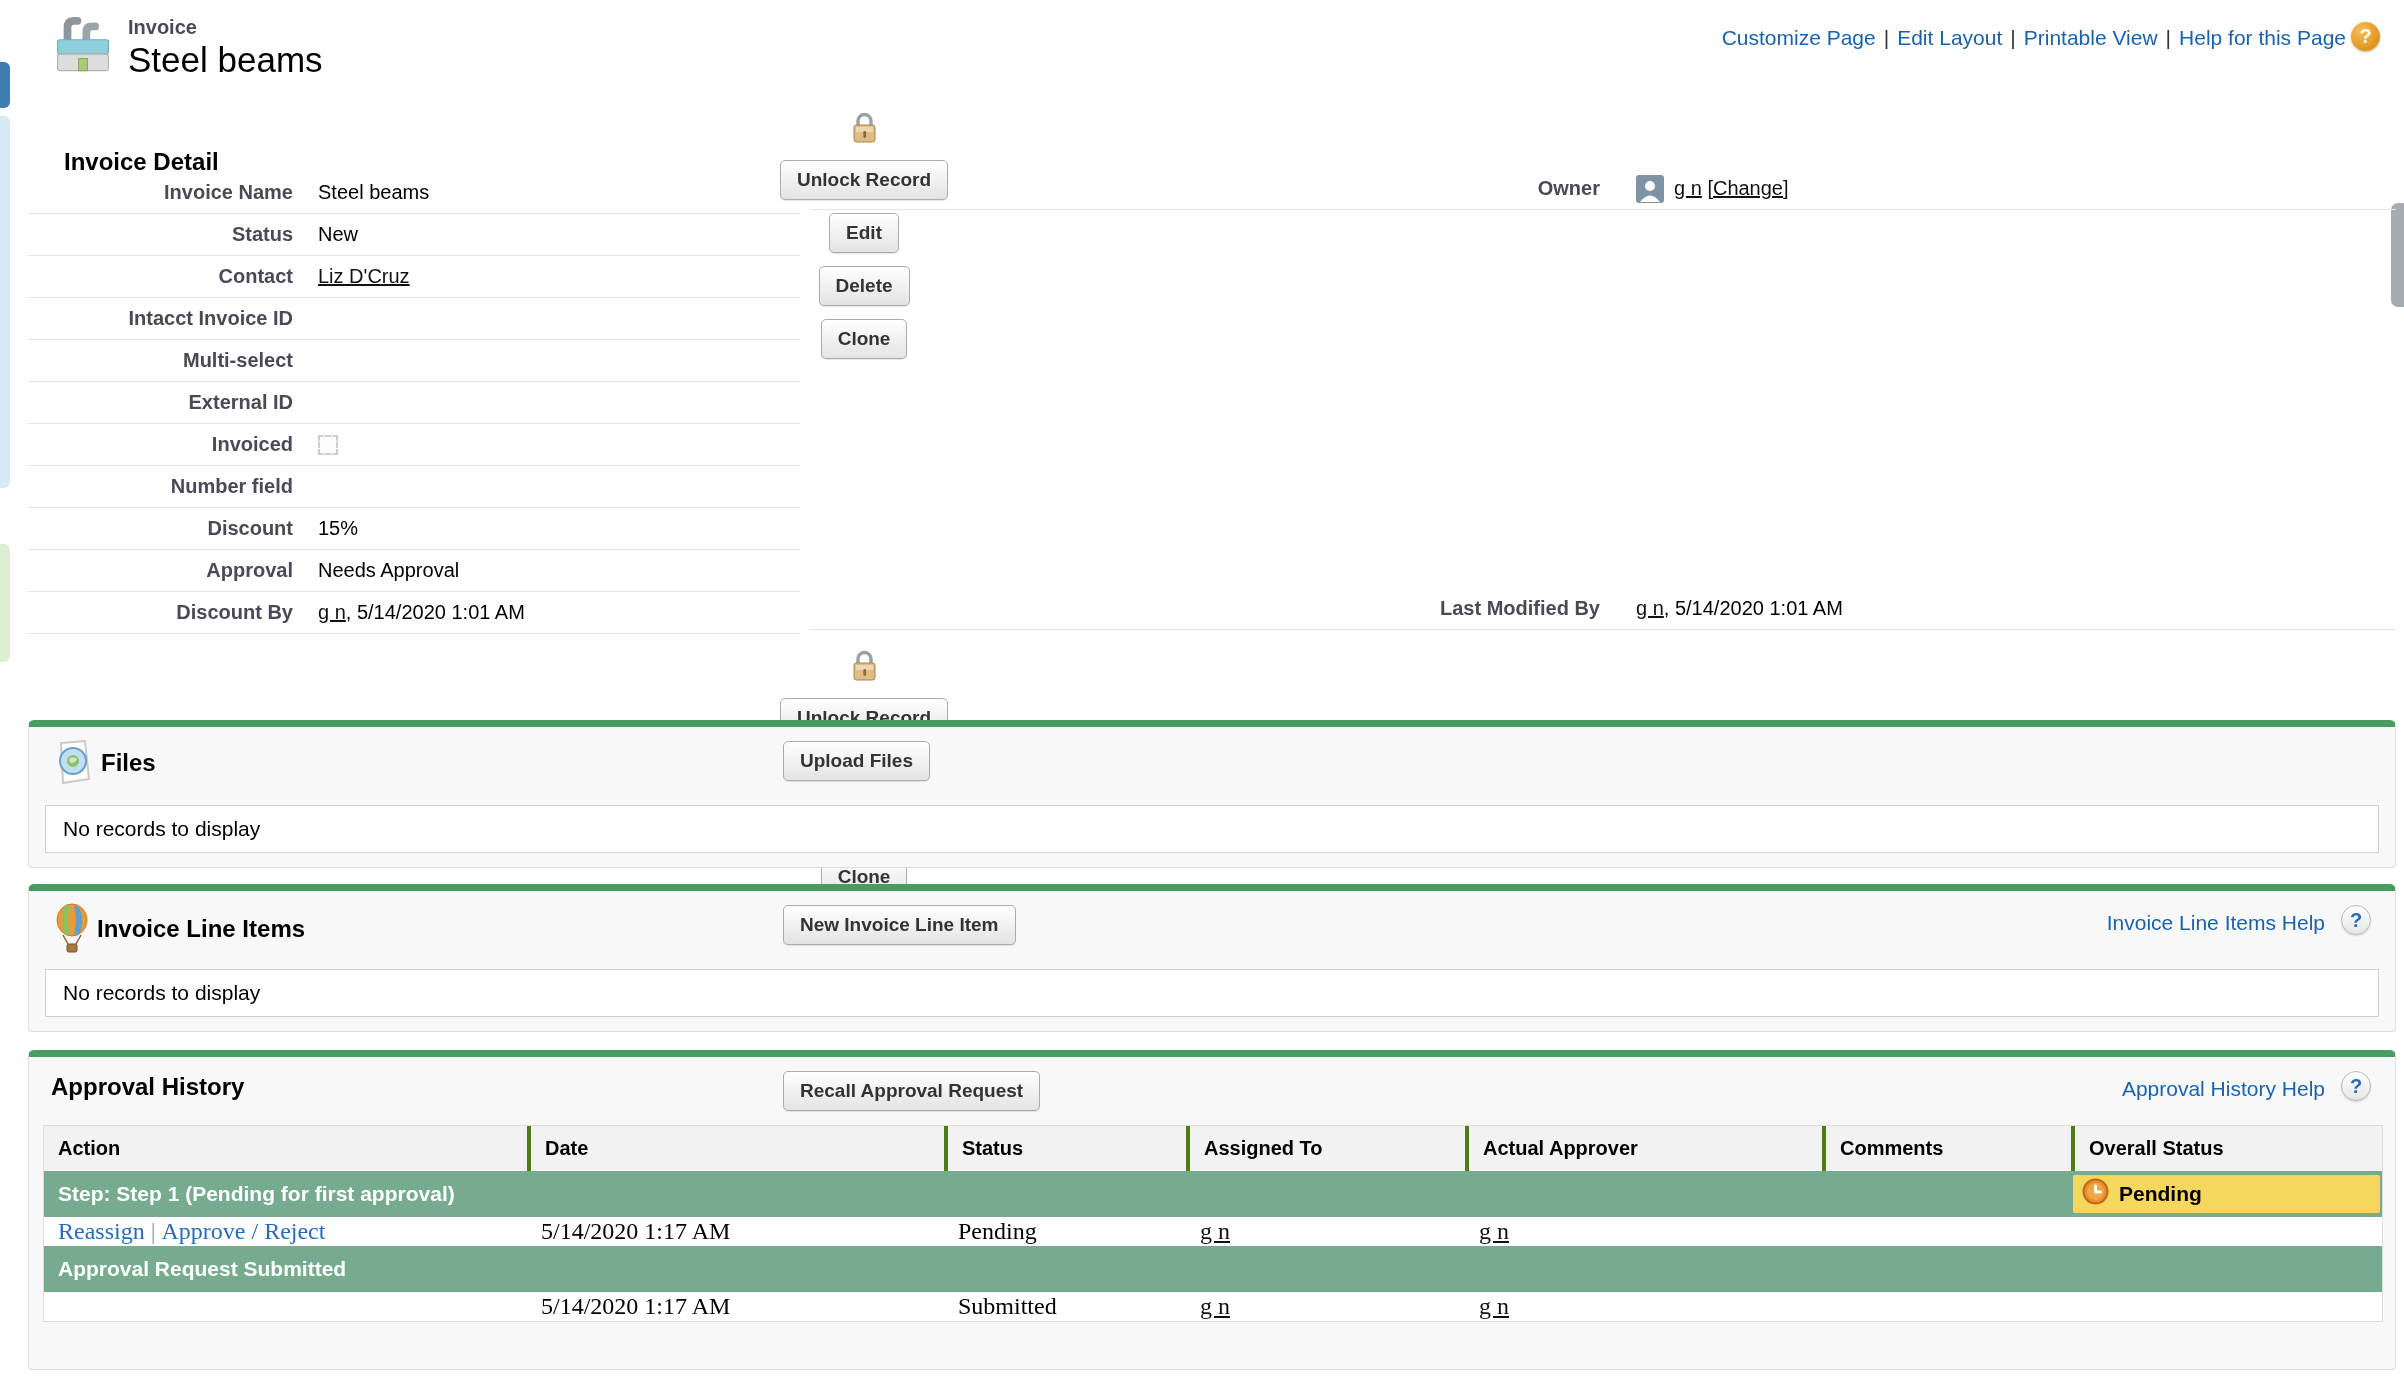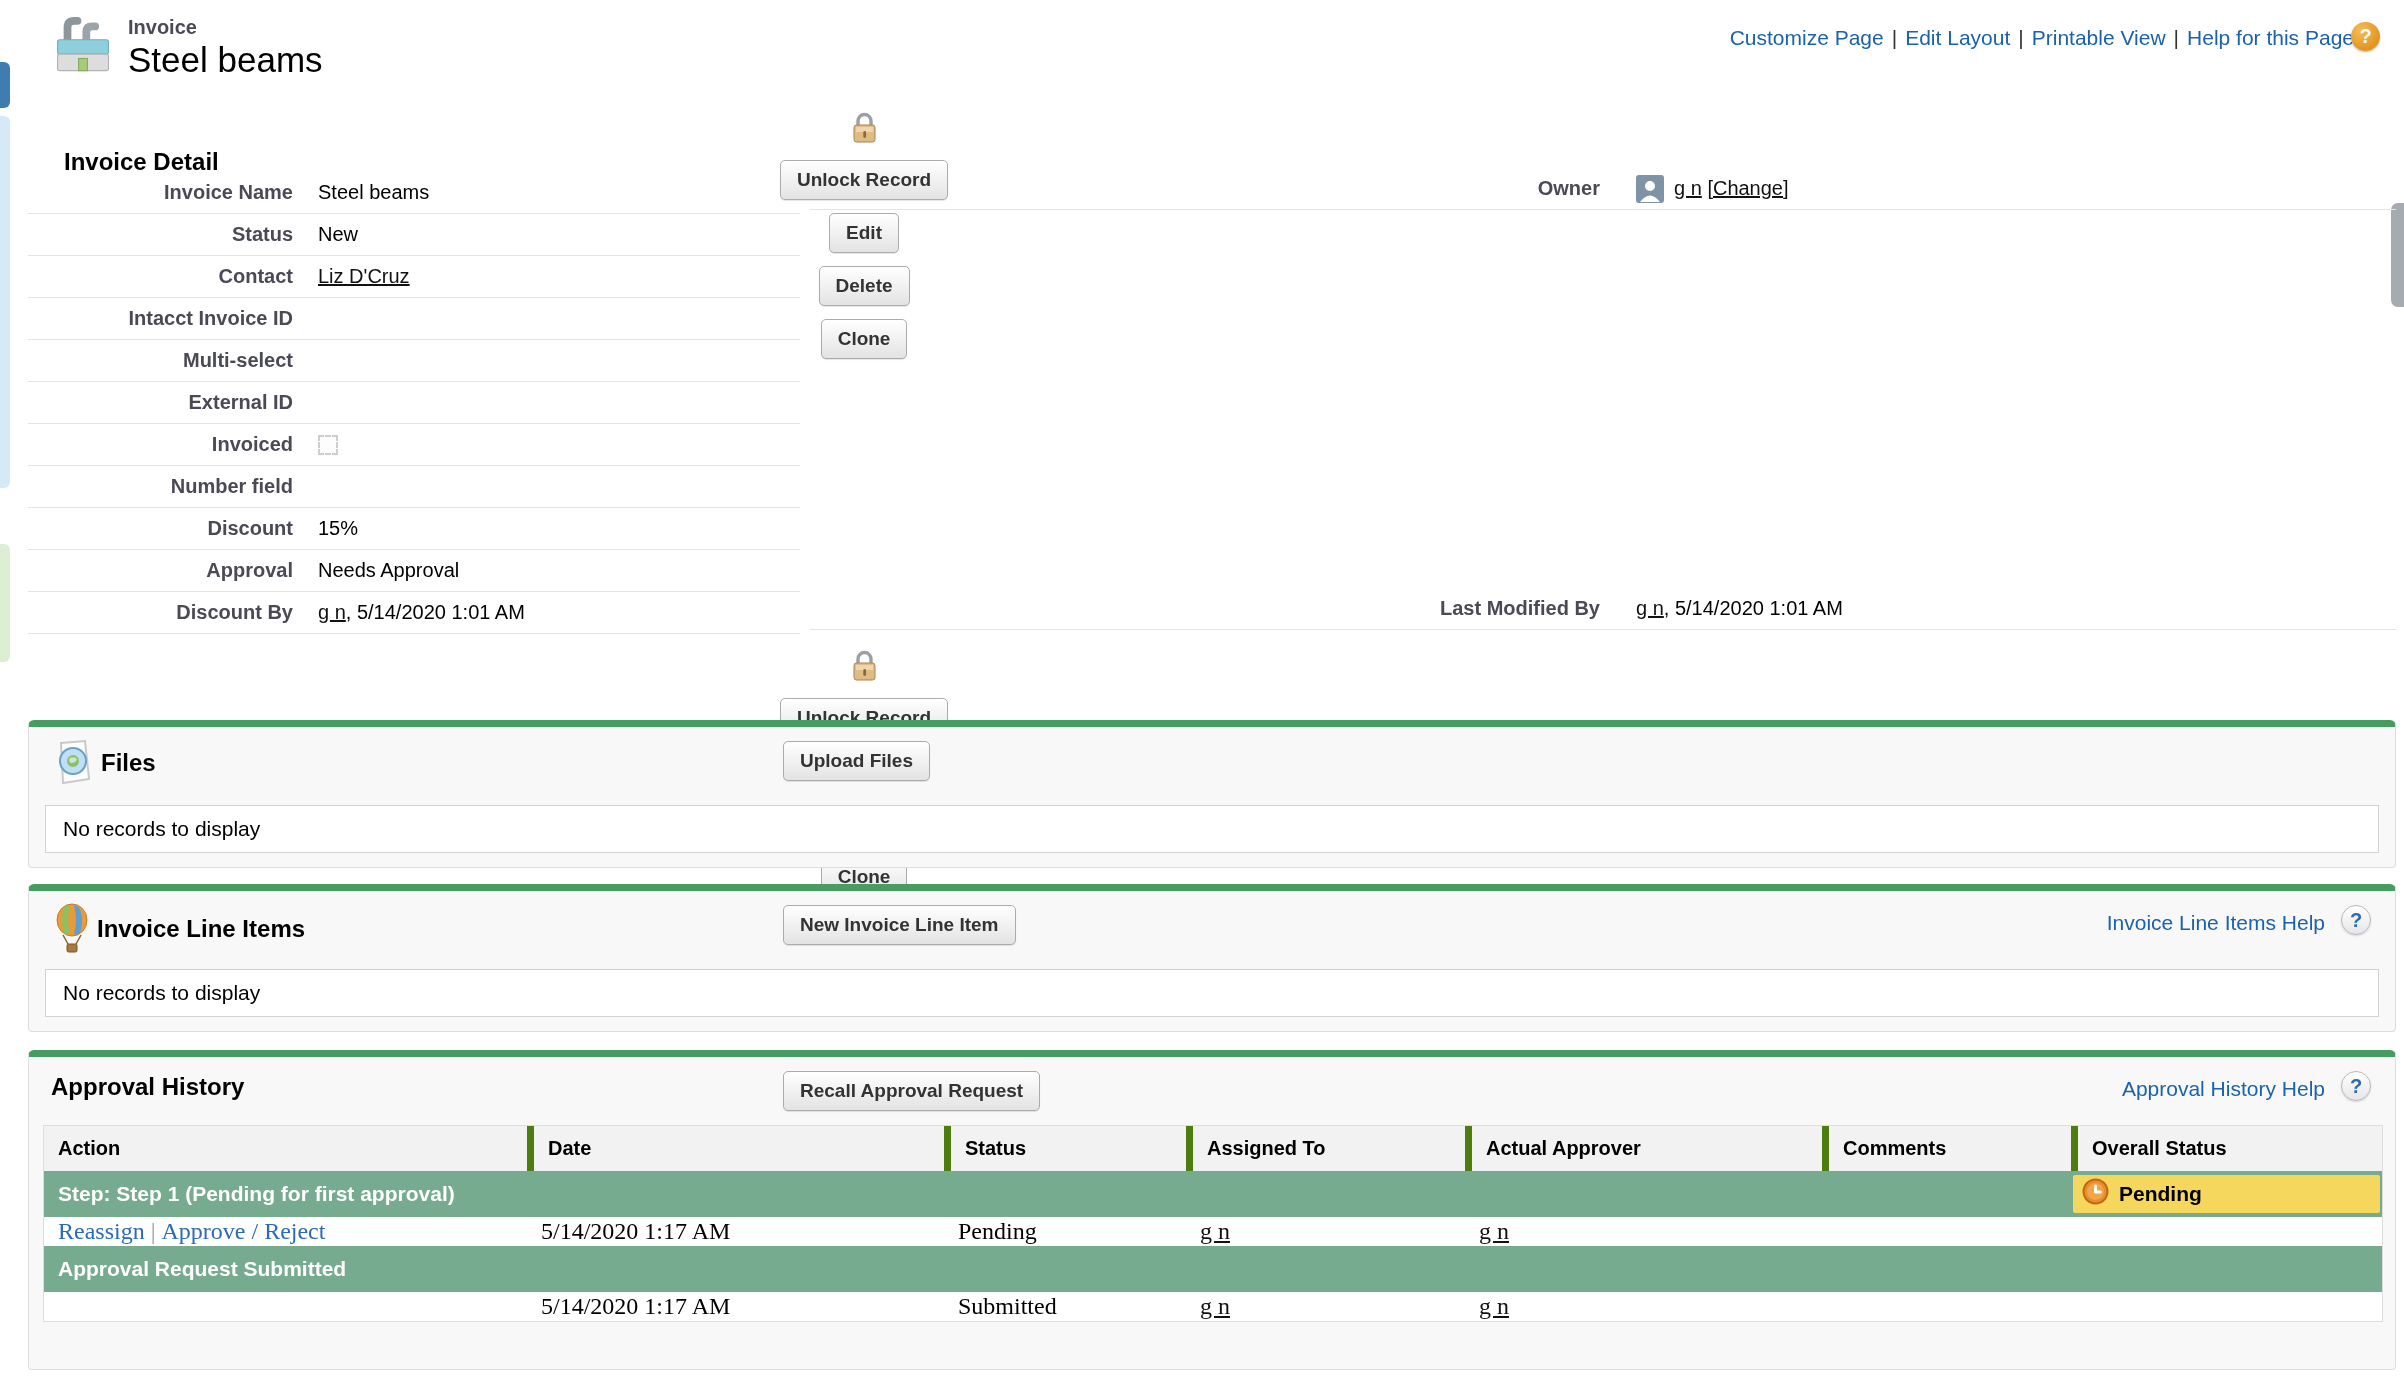--- a/index.html
+++ b/index.html
@@ -14,21 +14,21 @@
   .side-blue  { left:0; top:62px;  width:10px; height:46px;  background:#3F7DB1; border-radius:0 6px 6px 0; }
   .side-lblue { left:0; top:116px; width:10px; height:372px; background:#D5EAF6; border-radius:0 6px 6px 0; }
   .side-green { left:0; top:544px; width:10px; height:118px; background:#DCEFD3; border-radius:0 6px 6px 0; }
 
   
   .scroll-thumb { right:0; top:203px; width:13px; height:104px; background:#A6AAB1; border-radius:7px 0 0 7px; }
 
   
   .entity-label { left:128px; top:16px; font-size:20px; font-weight:bold; color:#4A4A56; }
   .page-title   { left:128px; top:40px; font-size:35px; color:#000; }
-  .top-links { top:26px; right:50px; font-size:21px; color:#333; white-space:nowrap;text-align:right; }
+  .top-links { top:26px; right:58px; font-size:21px; color:#333; white-space:nowrap;text-align:right; }
   .top-links a { color:#1A62AB; text-decoration:none; cursor:pointer; }
   .top-links .sep { color:#333; padding:0 8px; }
   .help-orb {
     top:22px; right:24px; width:29px; height:29px; border-radius:50%;
     background:radial-gradient(circle at 35% 30%, #F6BC55, #E1951F 70%);
     color:#fff; font-weight:bold; font-size:20px; text-align:center; line-height:29px;
     box-shadow:0 1px 2px rgba(0,0,0,.3); cursor:pointer;
   }
 
   .section-title { font-size:24px; font-weight:bold; color:#000;margin-top:28px; }
@@ -84,21 +84,21 @@
   .sec-files .empty-box, .sec-items .empty-box { top:78px; }
 
   
   .atable {
     position:absolute; left:14px; top:68px; width:2340px;
     background:#fff; border:1px solid #DDDDDD;
   }
   .agrid { display:grid; grid-template-columns:483px 417px 242px 279px 357px 249px 311px; }
   .hcell {
     background:#F2F2F2; font-size:20px; font-weight:bold; color:#000;
-    padding:11px 14px; border-left:7px solid #4d7c0f; white-space:nowrap;
+    padding:11px 14px; border-left:4px solid #4d7c0f; white-space:nowrap;
   }
   .hcell:first-child { border-left:none; }
   .aband { background:#76AB8F; height:46px; align-items:center; }
   .band-label { grid-column:1 / 7; color:#fff; font-size:21px; font-weight:bold; padding:0 14px; white-space:nowrap; }
   .band-badge-cell { grid-column:7; height:46px; display:flex; align-items:center; }
   .badge {
     flex:1; margin:4px 2px; height:38px; background:#F6D75E; border-radius:2px;
     display:flex; align-items:center; gap:10px; padding:0 9px;
     font-size:21px; font-weight:bold; color:#000;
   }

